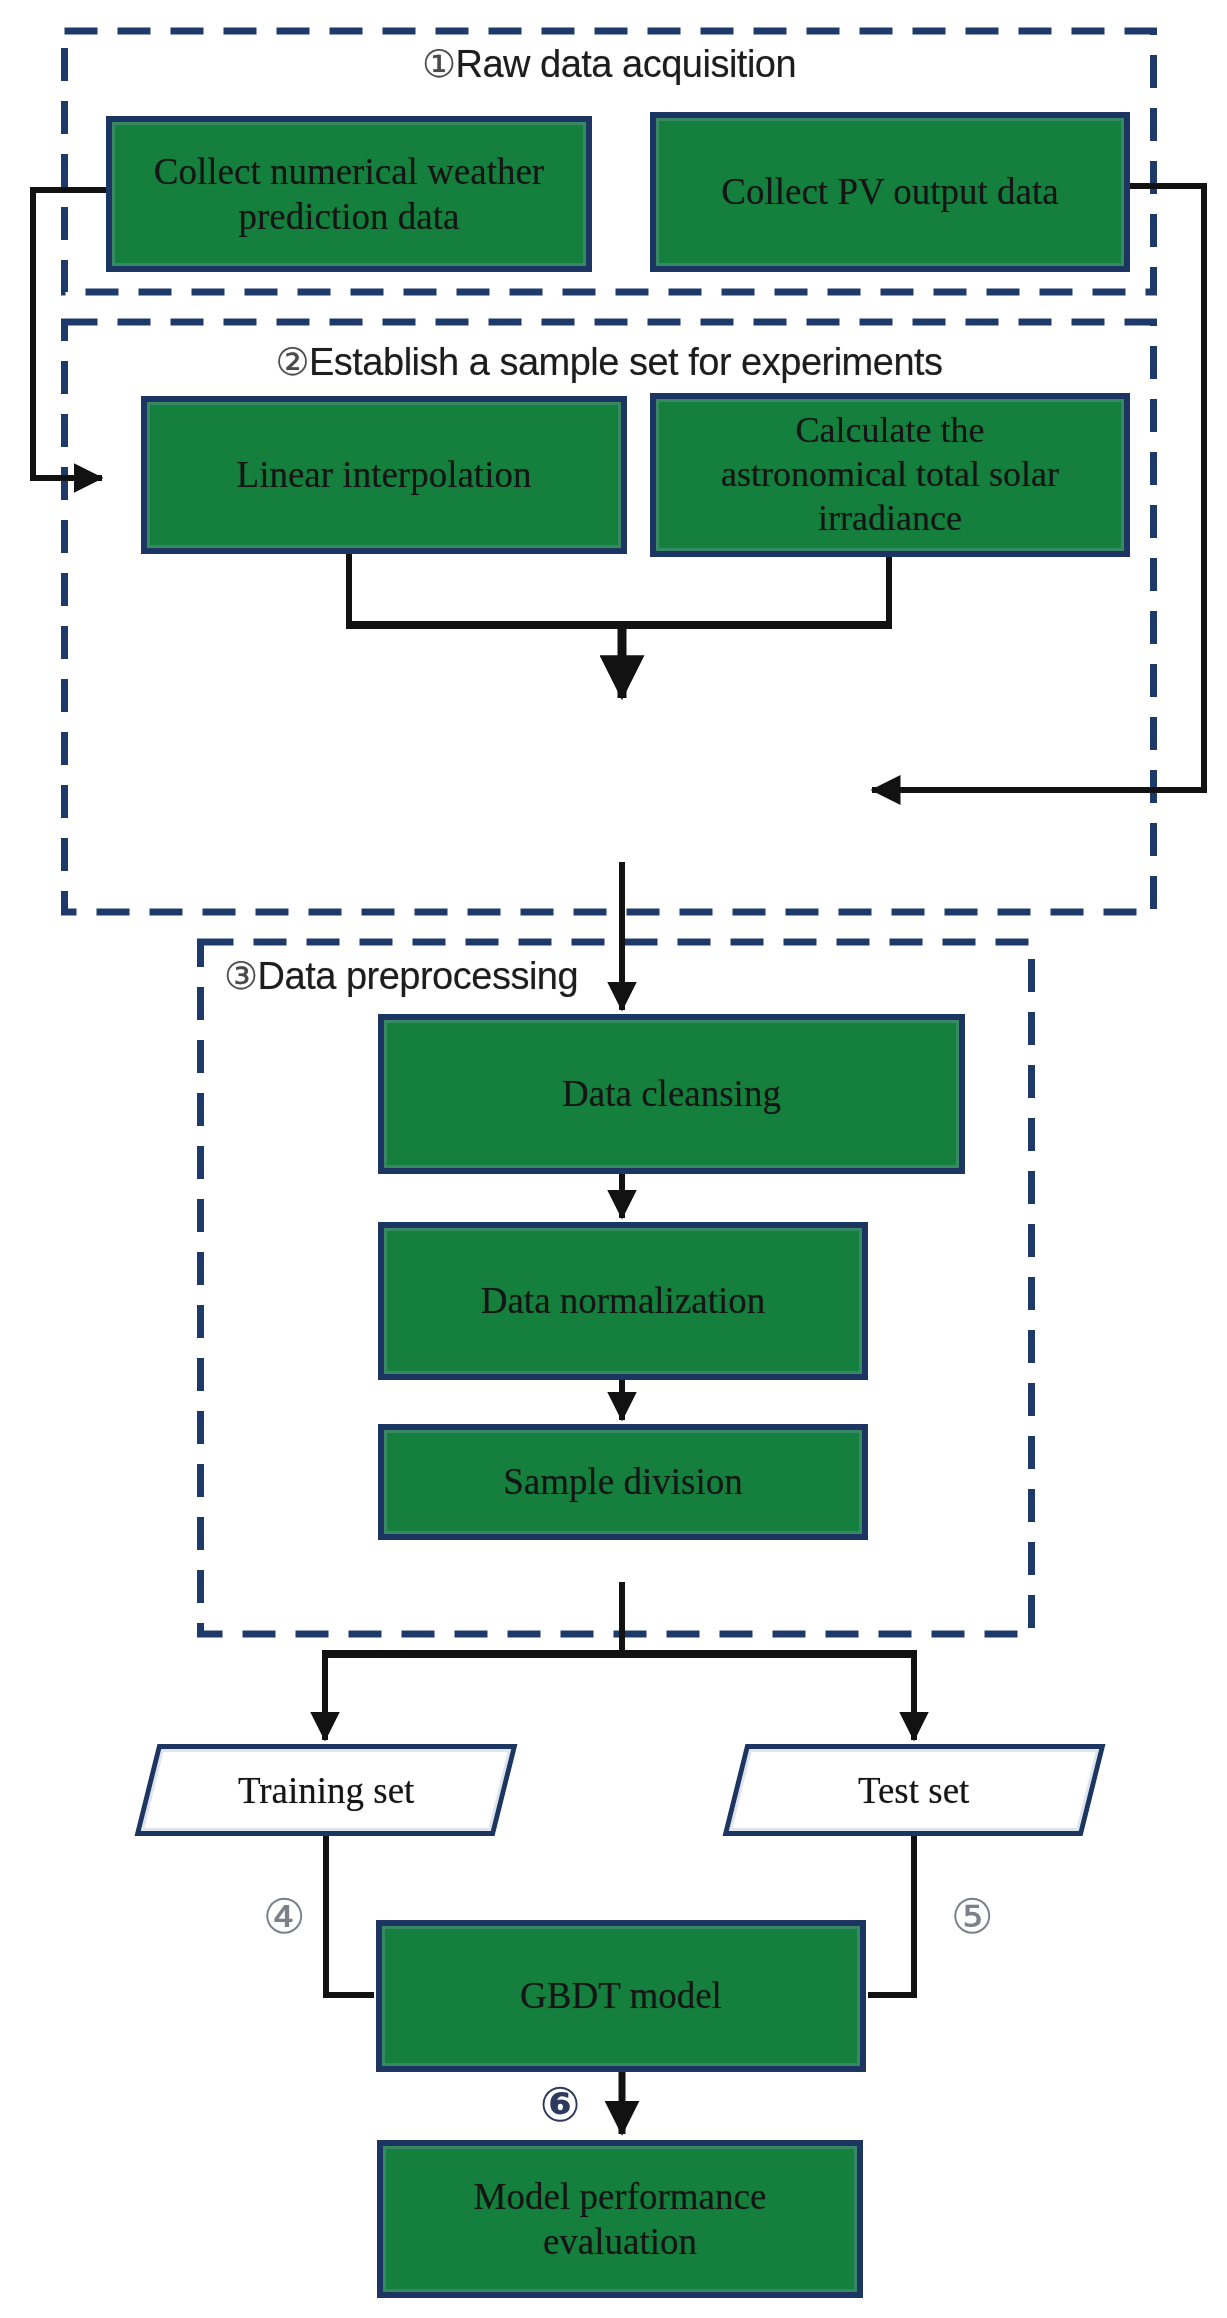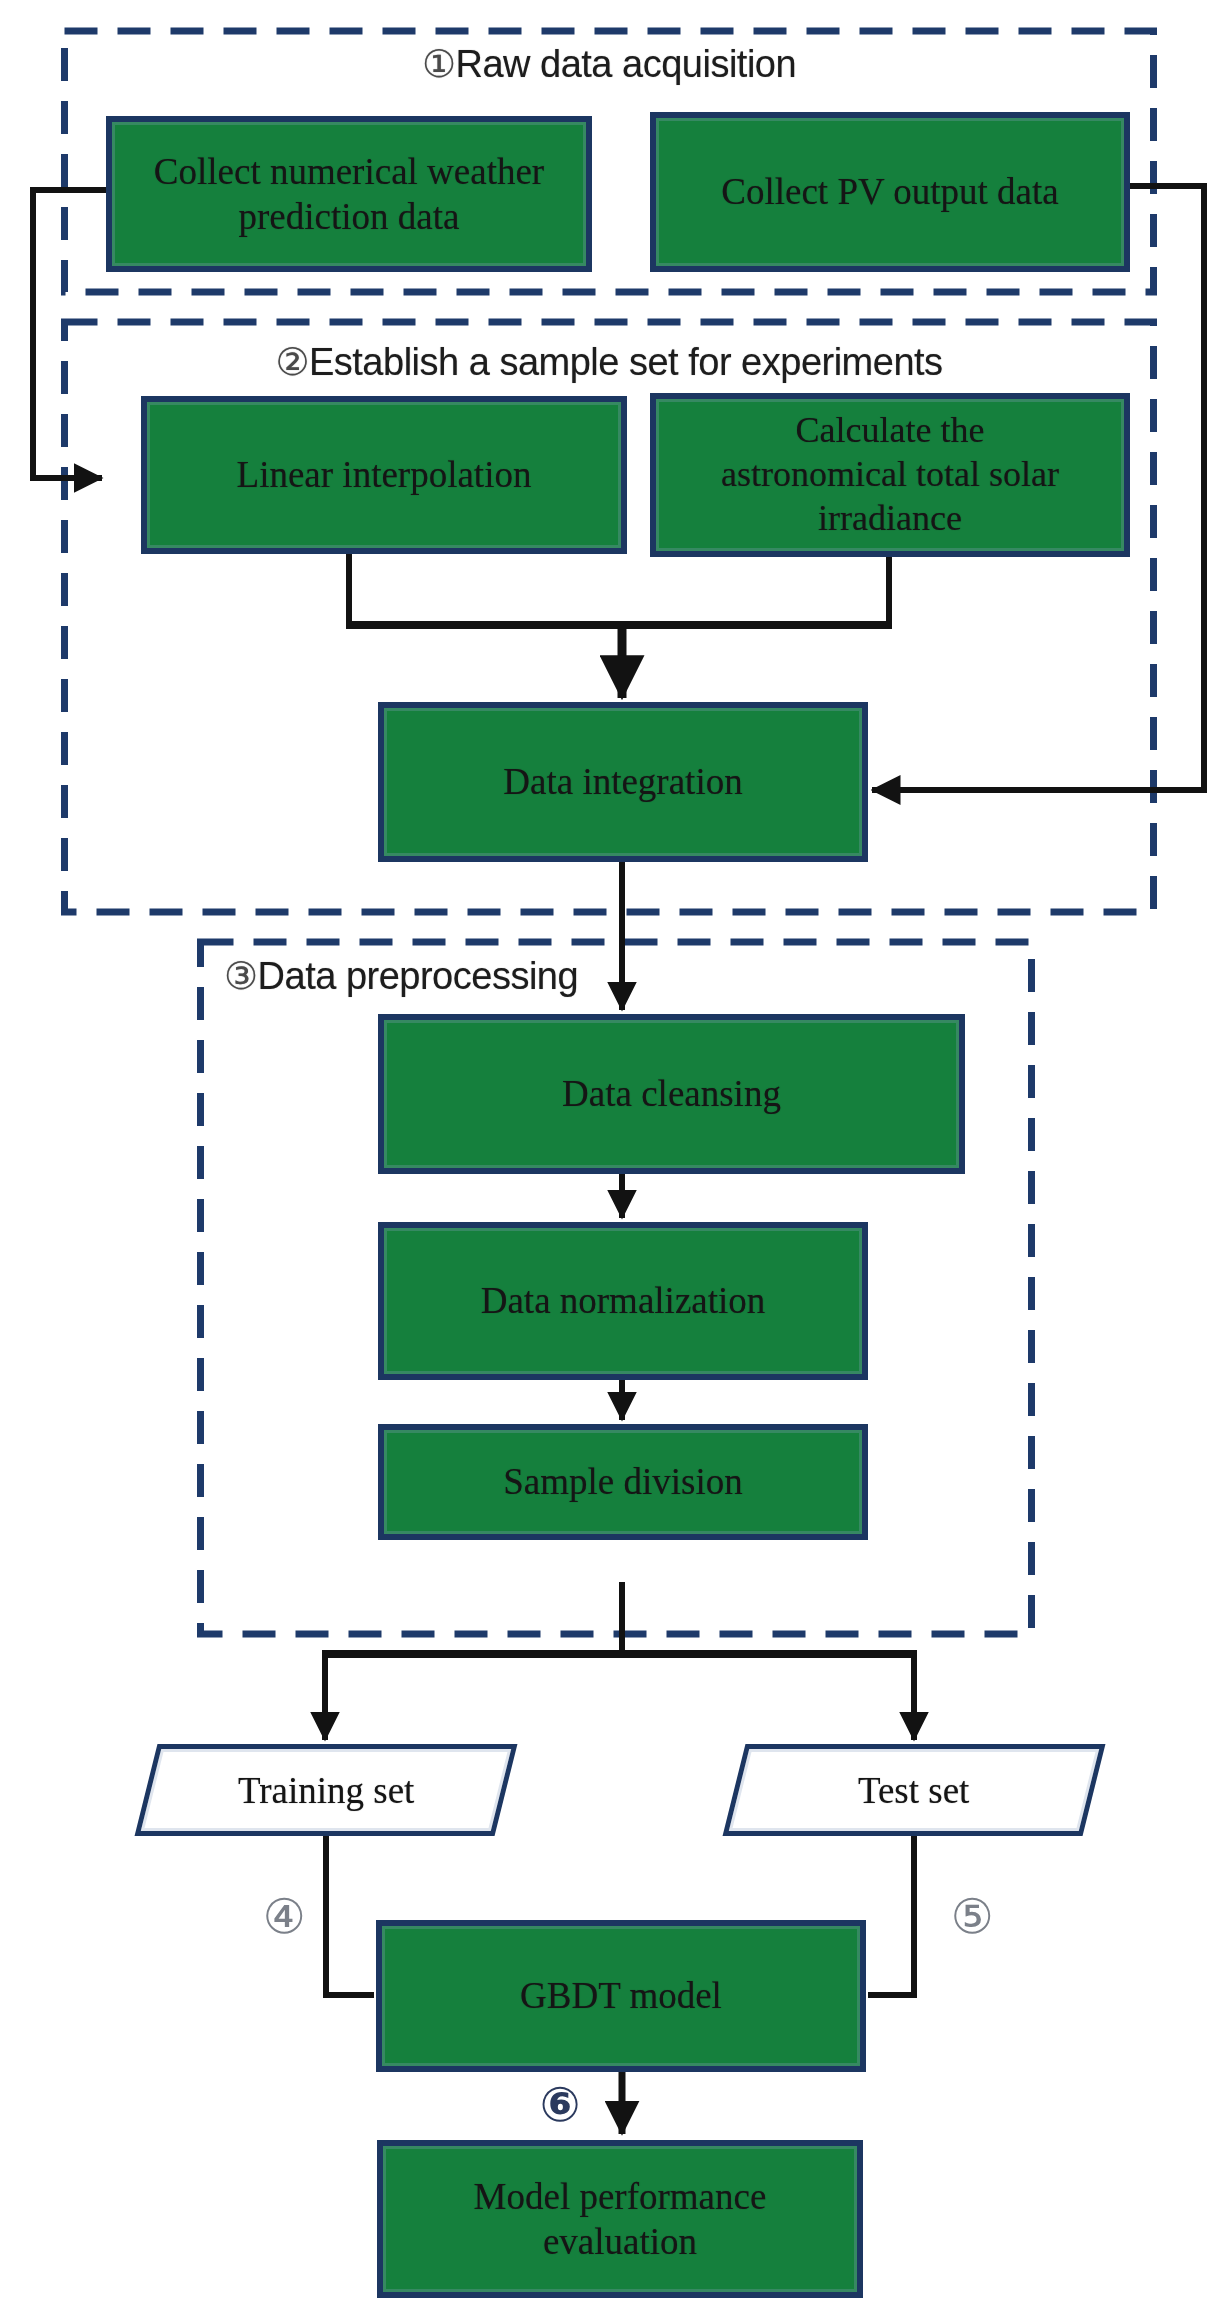--- a/index.html
+++ b/index.html
@@ -109,23 +109,20 @@
   </div>
 
   <div class="box" style="left:106px;top:396px;width:486px;height:158px;margin-left:35px;">
     <span>Linear interpolation</span>
   </div>
 
   <div class="box" style="left:650px;top:393px;width:480px;height:164px;padding:0 64px;font-size:36px;">
     <span>Calculate the astronomical total solar irradiance</span>
   </div>
 
-  <div class="box" style="left:378px;top:702px;width:490px;height:160px;">
-    <span>Data integration</span>
-  </div>
 
   <div class="box" style="left:378px;top:1014px;width:587px;height:160px;">
     <span>Data cleansing</span>
   </div>
 
   <div class="box" style="left:378px;top:1222px;width:490px;height:158px;">
     <span>Data normalization</span>
   </div>
 
   <div class="box" style="left:378px;top:1424px;width:490px;height:116px;">

